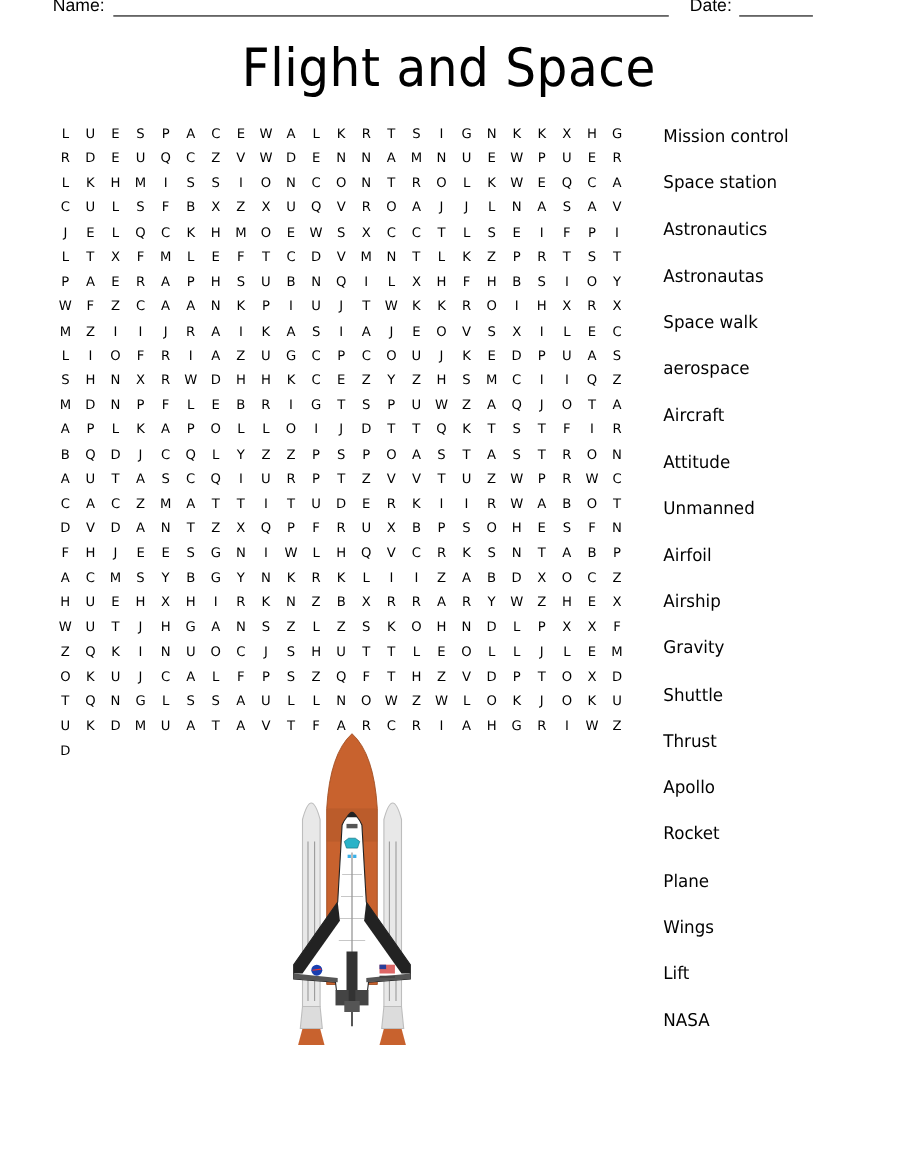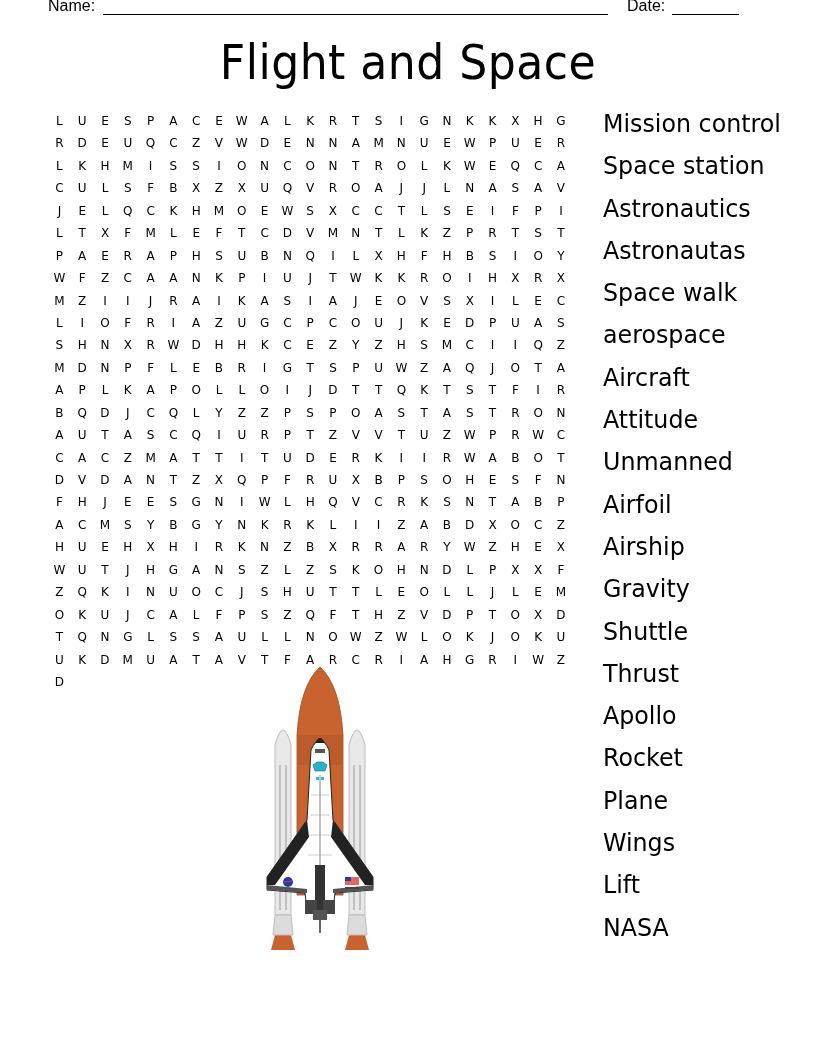--- a/index.html
+++ b/index.html
@@ -18,21 +18,21 @@
     transform: scaleX(0.92); transform-origin: center;
   }
   .grid {
     position: absolute; left: 48px; top: 110px;
     display: grid; grid-template-columns: repeat(23, 22.8px); grid-auto-rows: 22.45px;
     font-family: "DejaVu Sans", sans-serif; font-size: 12px;
   }
   .cell { text-align: center; line-height: 22.45px; }
   .word-list {
     position: absolute; left: 603px; top: 111px; width: 210px;
-    font-family: "DejaVu Sans", sans-serif; font-size: 25px;
+    font-family: "DejaVu Sans", sans-serif; font-size: 16px;
   }
   .word { height: 42.3px; line-height: 26px; white-space: nowrap; transform: scaleX(0.95); transform-origin: left; }
   .shuttle { position: absolute; left: 255px; top: 665px; width: 130px; height: 290px; }
 </style>
 </head>
 <body>
 
 <div class="header-line">
   <span class="name-label">Name:</span>
   <span class="name-line"></span>

